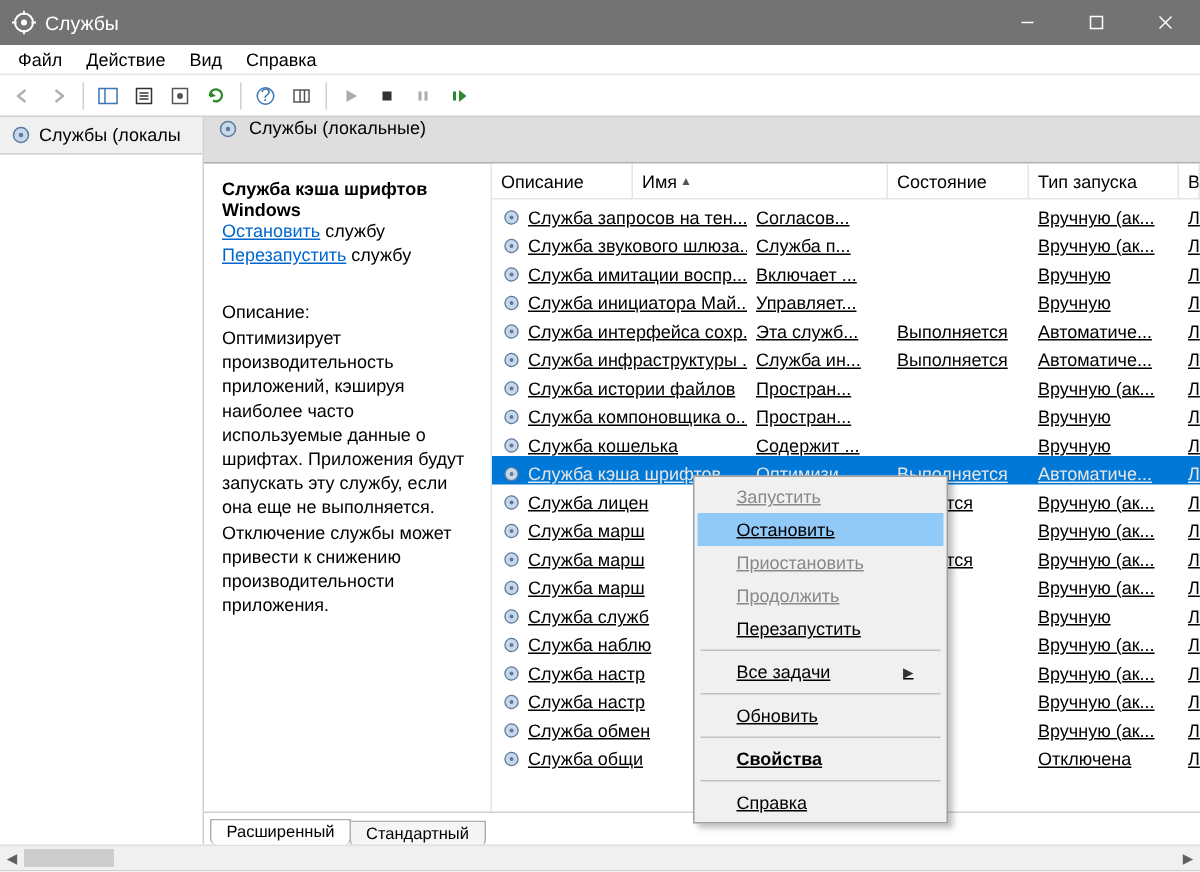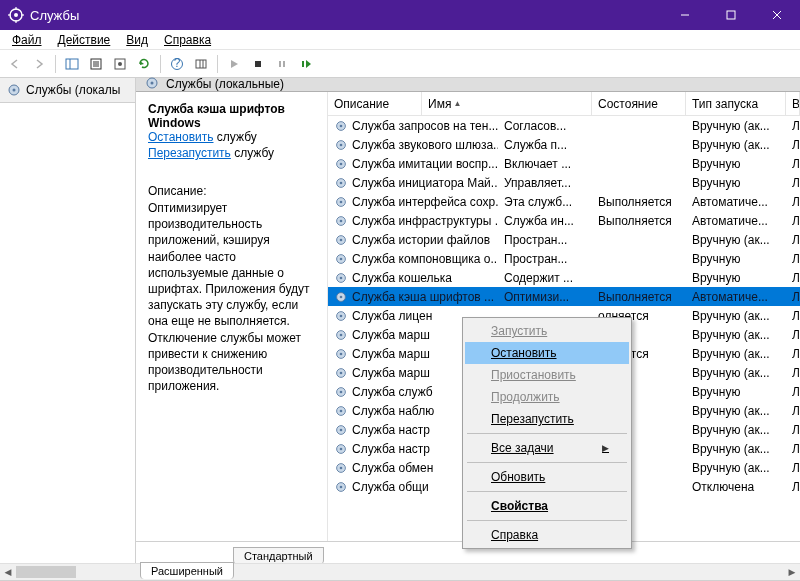--- a/index.html
+++ b/index.html
@@ -1,61 +1,61 @@
 <!DOCTYPE html>
 <html><head>
 <meta charset="utf-8">
 <style>
 * { box-sizing: border-box; margin: 0; padding: 0; font-family: "Segoe UI", Tahoma, sans-serif; font-size: 12px; }
 body { width: 800px; height: 581px; background: #fff; overflow: hidden; position: relative; }
 
-.titlebar { height: 30px; background: #4c1d95; color: #fff; display: flex; align-items: center; padding-left: 8px; }
+.titlebar { height: 30px; background: #737373; color: #fff; display: flex; align-items: center; padding-left: 8px; }
 .titlebar .icon { width: 16px; height: 16px; margin-right: 6px; }
 .titlebar .title { flex: 1; font-size: 13px; }
 .titlebar .winbtn { width: 46px; height: 30px; display: flex; align-items: center; justify-content: center; color: #fff; }
 
 .menubar { height: 20px; background: #fff; border-bottom: 1px solid #e5e5e5; display: flex; align-items: center; padding: 0 4px; }
-.menubar .item { padding: 14px 8px; cursor: default; text-decoration: underline; }
+.menubar .item { padding: 14px 8px; cursor: default; }
 
 .toolbar { height: 28px; background: #fff; border-bottom: 1px solid #d0d0d0; display: flex; align-items: center; padding: 0 4px; gap: 2px; }
 .toolbar .sep { width: 1px; height: 18px; background: #d0d0d0; margin: 0 3px; }
 .toolbar .btn { width: 22px; height: 22px; display: flex; align-items: center; justify-content: center; border: 1px solid transparent; }
 .toolbar .btn.disabled { opacity: 0.4; }
 
 .content { display: flex; height: 485px; }
 .leftpane { width: 152px; border-right: 1px solid #d0d0d0; background: #fff; overflow: hidden; }
 .leftpane .node { padding: 4px 4px 4px 6px; display: flex; align-items: center; gap: 4px; background: #f0f0f0; border-bottom: 1px solid #d0d0d0;}
 .leftpane .gear { width: 16px; height: 16px; flex: 0 0 16px;}
 
 .rightpane { flex: 1; display: flex; flex-direction: column; position: relative; }
-.rightheader { height: 14px; background: #dedede; border-bottom: 1px solid #b0b0b0; display: flex; align-items: flex-end; padding-left: 8px; font-size: 13px; gap: 6px;}
+.rightheader { height: 31px; background: #dedede; border-bottom: 1px solid #b0b0b0; display: flex; align-items: flex-start; padding-left: 8px; font-size: 13px; gap: 6px;}
 .rightbody { flex: 1; display: flex; overflow: hidden; border-bottom:1px solid #d0d0d0;}
 .detailpane { width: 192px; padding: 10px 10px 0 12px; border-right: 1px solid #e5e5e5; overflow: hidden;}
 .detailpane .svc-title { font-weight: bold; font-size: 12px; margin-bottom: 0; }
 .detailpane .link { color: #0066cc; text-decoration: underline; cursor: pointer; }
 .detailpane .action-line { margin-bottom: 2px; }
 .detailpane .desc-label { margin-top: 24px; margin-bottom: 2px;}
 .detailpane .desc { line-height: 1.35; }
 
 .listpane { flex: 1; display: flex; flex-direction: column; overflow: hidden; position: relative;}
 .listheader { height: 24px; display: flex; border-bottom: 1px solid #e5e5e5; background: #fff;}
 .listheader .col { padding: 4px 6px; border-right: 1px solid #e5e5e5; white-space: nowrap; overflow: hidden; display:flex; align-items:center;}
 .col-name { width: 170px; } .col-desc { width: 94px; } .col-state { width: 94px; } .col-start { width: 100px; flex:1;} .col-logon { width: 14px;}
 .sort-arrow { font-size: 8px; margin-left:2px; color:#555;}
 
 .listrows { flex: 1; overflow-y: auto; overflow-x: hidden; position: relative;}
-.row { height: 19px; display: flex; align-items: center; white-space: nowrap; }
-.row.sel { background: #0078d7; color: #0f172a; }
+.row { height: 19px; display: flex; align-items: flex-end; white-space: nowrap; text-decoration: underline; }
+.row.sel { background: #0078d7; color: #e5e5e5; }
 .row .cell { padding: 0 6px; overflow: hidden; text-overflow: ellipsis; }
 .row .name-cell { width: 170px; display: flex; align-items: center; gap: 4px; }
 .row .gear-small { width: 14px; height: 14px; flex: 0 0 14px;}
 
 .tabs { height: 21px; display: flex; align-items: flex-end; padding-left: 4px; border-top:0; background:#fff;}
 .tab { padding: 2px 10px 2px 10px; border: 1px solid #b0b0b0; border-top:1px solid #b0b0b0; border-bottom:none; margin-right: -1px; background: #f5f5f5; font-size: 11px; position:relative; top:1px; border-radius:0 0 4px 4px;}
-.tab.active { background: #fff; top:16px; z-index:2;}
+.tab.active { background: #fff; top:0; z-index:2;}
 
 .ctxmenu { position: absolute; left: 462px; top: 317px; width: 170px; background: #f0f0f0; border: 1px solid #a0a0a0; box-shadow: 3px 3px 4px rgba(0,0,0,0.25); z-index: 100; padding: 2px;}
 .ctxmenu .mi { padding: 4px 20px 4px 26px; cursor: default; display:flex; align-items:center; justify-content:space-between;text-decoration:underline;}
 .ctxmenu .mi:not(.disabled):hover, .ctxmenu .mi.hl { background: #91c9f7; }
 .ctxmenu .mi.disabled { color: #888; }
 .ctxmenu .msep { height: 1px; background: #c0c0c0; margin: 3px 2px; }
 .ctxmenu .mi.bold { font-weight: bold; }
 .ctxmenu .arrow { font-size:9px; color:#333;}
 
 .statusbar { height: 18px; border-top: 1px solid #d0d0d0; padding: 0 6px; display: flex; align-items: center; background: #fff; font-size: 12px;}

